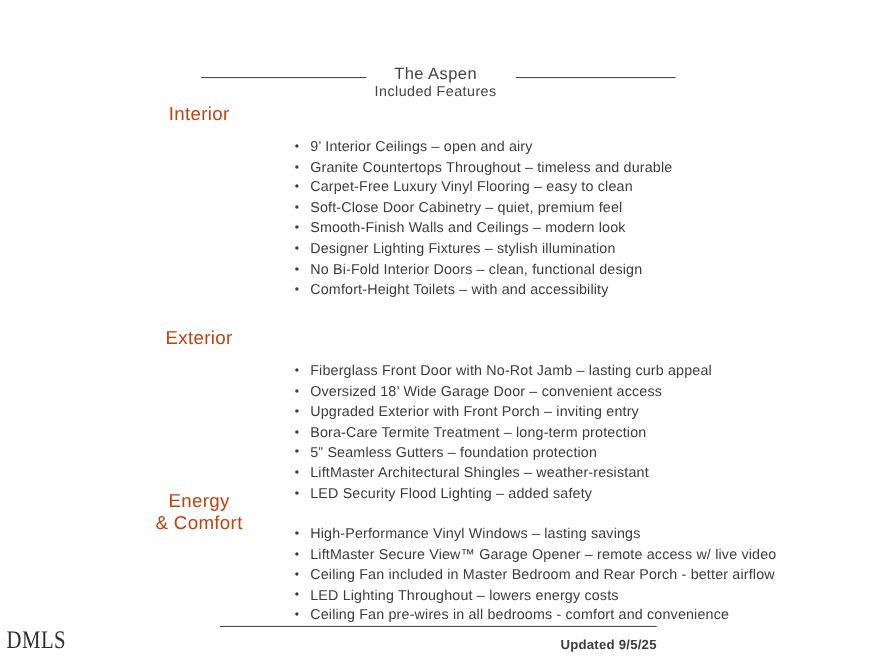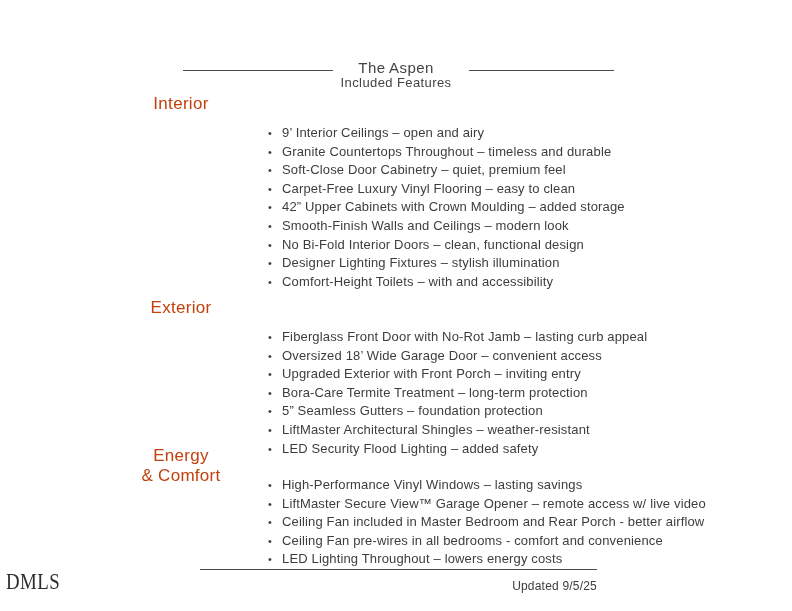--- a/index.html
+++ b/index.html
@@ -93,20 +93,21 @@
     border-top: 1px solid #4a4a4a;
     height: 0;
   }
   .updated {
     position: absolute;
     top: 579px;
     right: 195px;
     font-size: 12px;
     letter-spacing: 0.2px;
     color: #3d3d3d;
+    font-weight: bold;
   }
   .watermark {
     position: absolute;
     top: 569px; left: 6px;
     font-family: "Liberation Serif", serif;
     font-size: 23px;
     letter-spacing: 0.5px;
     color: #2e2e2e;
     transform: scaleX(0.82);
     transform-origin: left center;
@@ -121,26 +122,25 @@
   <div class="header-title">The Aspen</div>
   <div class="header-subtitle">Included Features</div>
   <span class="rule rule-right"></span>
 
   <div class="sections">
     <div class="section">
       <div class="section-label">Interior</div>
       <ul class="feature-list">
           <li>9’ Interior Ceilings – open and airy</li>
           <li>Granite Countertops Throughout – timeless and durable</li>
+          <li>Carpet-Free Luxury Vinyl Flooring – easy to clean</li>
           <li>Soft-Close Door Cabinetry – quiet, premium feel</li>
-          <li>Carpet-Free Luxury Vinyl Flooring – easy to clean</li>
-          <li>42” Upper Cabinets with Crown Moulding – added storage</li>
           <li>Smooth-Finish Walls and Ceilings – modern look</li>
+          <li>Designer Lighting Fixtures – stylish illumination</li>
           <li>No Bi-Fold Interior Doors – clean, functional design</li>
-          <li>Designer Lighting Fixtures – stylish illumination</li>
           <li>Comfort-Height Toilets – with and accessibility</li>
         </ul>
     </div>
 
     <div class="section">
       <div class="section-label">Exterior</div>
       <ul class="feature-list">
           <li>Fiberglass Front Door with No-Rot Jamb – lasting curb appeal</li>
           <li>Oversized 18’ Wide Garage Door – convenient access</li>
           <li>Upgraded Exterior with Front Porch – inviting entry</li>
@@ -151,22 +151,22 @@
         </ul>
     </div>
 
     <div class="section">
       <div class="section-label">Energy
 &amp; Comfort</div>
       <ul class="feature-list">
           <li>High-Performance Vinyl Windows – lasting savings</li>
           <li>LiftMaster Secure View™ Garage Opener – remote access w/ live video</li>
           <li>Ceiling Fan included in Master Bedroom and Rear Porch - better airflow</li>
+          <li>LED Lighting Throughout – lowers energy costs</li>
           <li>Ceiling Fan pre-wires in all bedrooms - comfort and convenience</li>
-          <li>LED Lighting Throughout – lowers energy costs</li>
         </ul>
     </div>
   </div>
 
   <span class="footer-rule"></span>
   <div class="watermark">DMLS</div>
   <div class="updated">Updated 9/5/25</div>
 
 </div>
 

